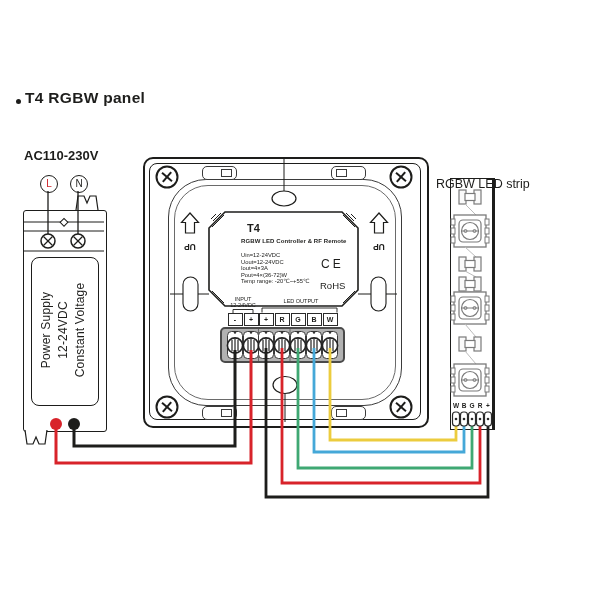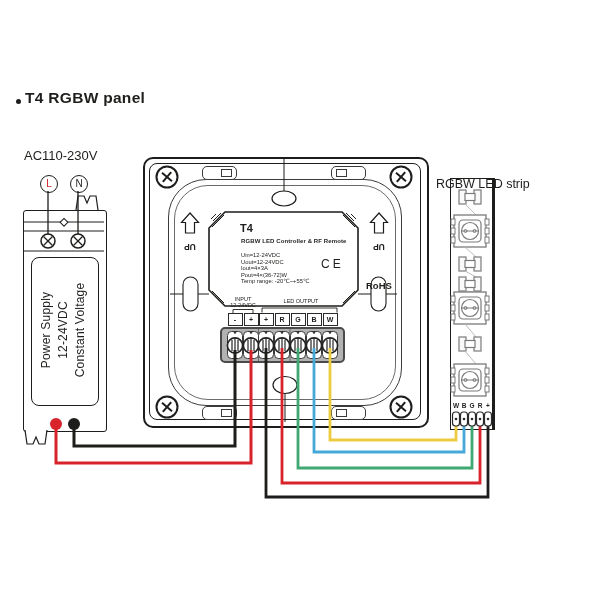--- a/index.html
+++ b/index.html
@@ -20,21 +20,21 @@
   .panel-outer{border:2px solid #1d1d1b;border-radius:10px;background:#fff;}
   .panel-inner{border:1.2px solid #1d1d1b;border-radius:8px;}
   .plate1{border:1.2px solid #3a3a3a;border-radius:38px;}
   .plate2{border:1px solid #6a6a6a;border-radius:34px;}
   .slot{border:1px solid #3a3a3a;border-radius:5px;background:#fff;}
   .slot-in{border:1px solid #3a3a3a;background:#fff;}
   .model{font-size:11px;font-weight:bold;}
   .subtitle{font-size:6px;font-weight:bold;letter-spacing:.1px;}
   .spec{font-size:5.8px;line-height:6.6px;white-space:pre;}
   .ce{font-size:12px;letter-spacing:3px;font-weight:500;}
-  .rohs{font-size:9.5px;font-weight:bold;margin-left:46px;}
+  .rohs{font-size:9.5px;font-weight:normal;}
   .uptext{font-size:8.5px;font-weight:bold;display:inline-block;transform:rotate(180deg);}
   .iolabel{font-size:5.5px;text-align:center;line-height:6px;}
   .tbox{width:13px;height:11px;border:1px solid #2a2a2a;background:#fff;font-size:7px;
         font-weight:bold;text-align:center;line-height:11px;z-index:2;position:absolute;}
   .padlabel{width:8px;text-align:center;font-size:6.5px;font-weight:bold;position:absolute;z-index:2;}
   .striplabel{font-size:12.5px;}
 </style>
 </head>
 <body>
 
@@ -239,33 +239,33 @@
   <div class="abs slot" style="left:202px;top:406px;width:33px;height:12px;"></div>
   <div class="abs slot-in" style="left:221px;top:409px;width:9px;height:6px;"></div>
   <div class="abs slot" style="left:331px;top:406px;width:33px;height:12px;"></div>
   <div class="abs slot-in" style="left:336px;top:409px;width:9px;height:6px;"></div>
 
   <div class="abs" style="left:450px;top:178px;width:41px;height:250px;border:1.6px solid #1d1d1b;border-right-width:3px;background:#fff;"></div>
 
   <div class="abs bullet txt" style="left:16px;top:99px;"></div>
   <div class="abs title txt" style="left:25px;top:89px;">T4  RGBW panel</div>
 
-  <div class="abs ac txt" style="left:24px;top:148px;">AC110-230V</div>
+  <div class="abs ac txt" style="left:24px;top:148px;font-weight:bold;">AC110-230V</div>
   <div class="abs lncirc txt" style="left:40px;top:175px;color:#cc2127;">L</div>
   <div class="abs lncirc txt" style="left:70px;top:175px;">N</div>
 
   <div class="abs txt" style="left:-11px;top:304px;z-index:2;">
     <div class="psu-text">
       <div>Power Supply</div>
       <div>12-24VDC</div>
       <div>Constant Voltage</div>
     </div>
   </div>
 
-  <div class="abs model txt" style="left:240px;top:222px;">T4</div>
+  <div class="abs model txt" style="left:247px;top:222px;">T4</div>
   <div class="abs subtitle txt" style="left:241px;top:238px;">RGBW LED Controller &amp; RF Remote</div>
   <div class="abs txt" style="left:241px;top:252px;">
     <div class="spec">Uin=12-24VDC</div>
     <div class="spec">Uout=12-24VDC</div>
     <div class="spec">Iout=4×3A</div>
     <div class="spec">Pout=4×(36-72)W</div>
     <div class="spec">Temp range: -20℃~+55℃</div>
   </div>
   <div class="abs ce txt" style="left:321px;top:257px;">CE</div>
   <div class="abs rohs txt" style="left:320px;top:280px;">RoHS</div>

